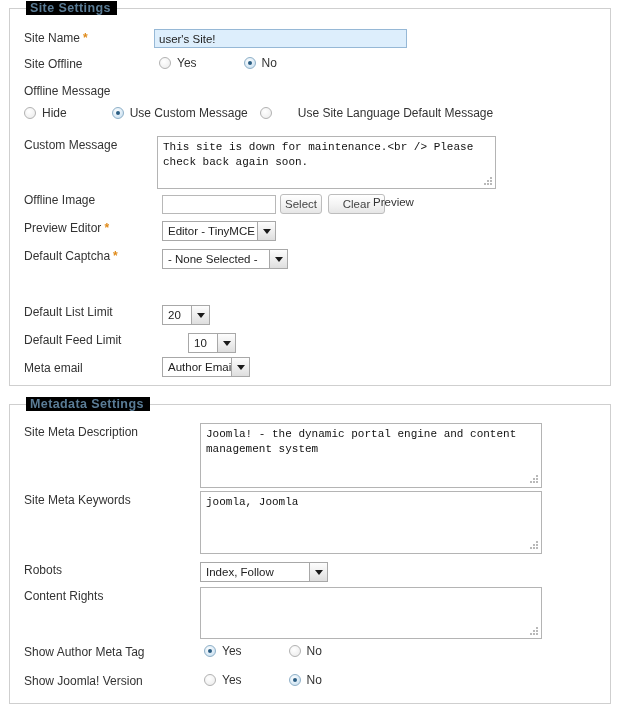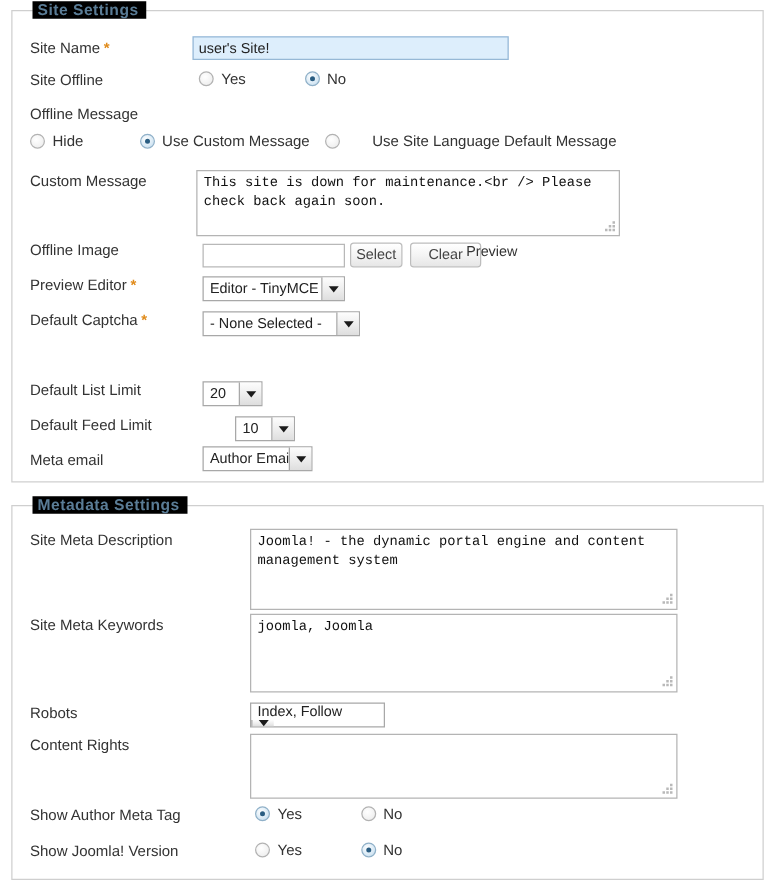--- a/index.html
+++ b/index.html
@@ -382,21 +382,21 @@
         <i style="left:3px;top:3px;"></i>
           <i style="left:6px;top:3px;"></i>
         <i style="left:0px;top:6px;"></i>
           <i style="left:3px;top:6px;"></i>
           <i style="left:6px;top:6px;"></i>
       </div>
     </div>
 
     <div class="row" style="top:156px;">
       <div class="lbl">Robots</div>
-      <div class="sel" style="left:190px; top:1px; width:108px;flex-direction:column;">
+      <div class="sel" style="left:190px; top:1px; width:128px;">
         <div class="sel-val">Index, Follow</div>
         <div class="sel-btn">
             <span class="caret"></span>
           </div>
       </div>
     </div>
 
     <div class="row" style="top:182px; height:58px;">
       <div class="lbl">Content Rights</div>
       <textarea class="tarea" style="left: 190px; top: 0px; width: 342px; height: 52px;"></textarea>

